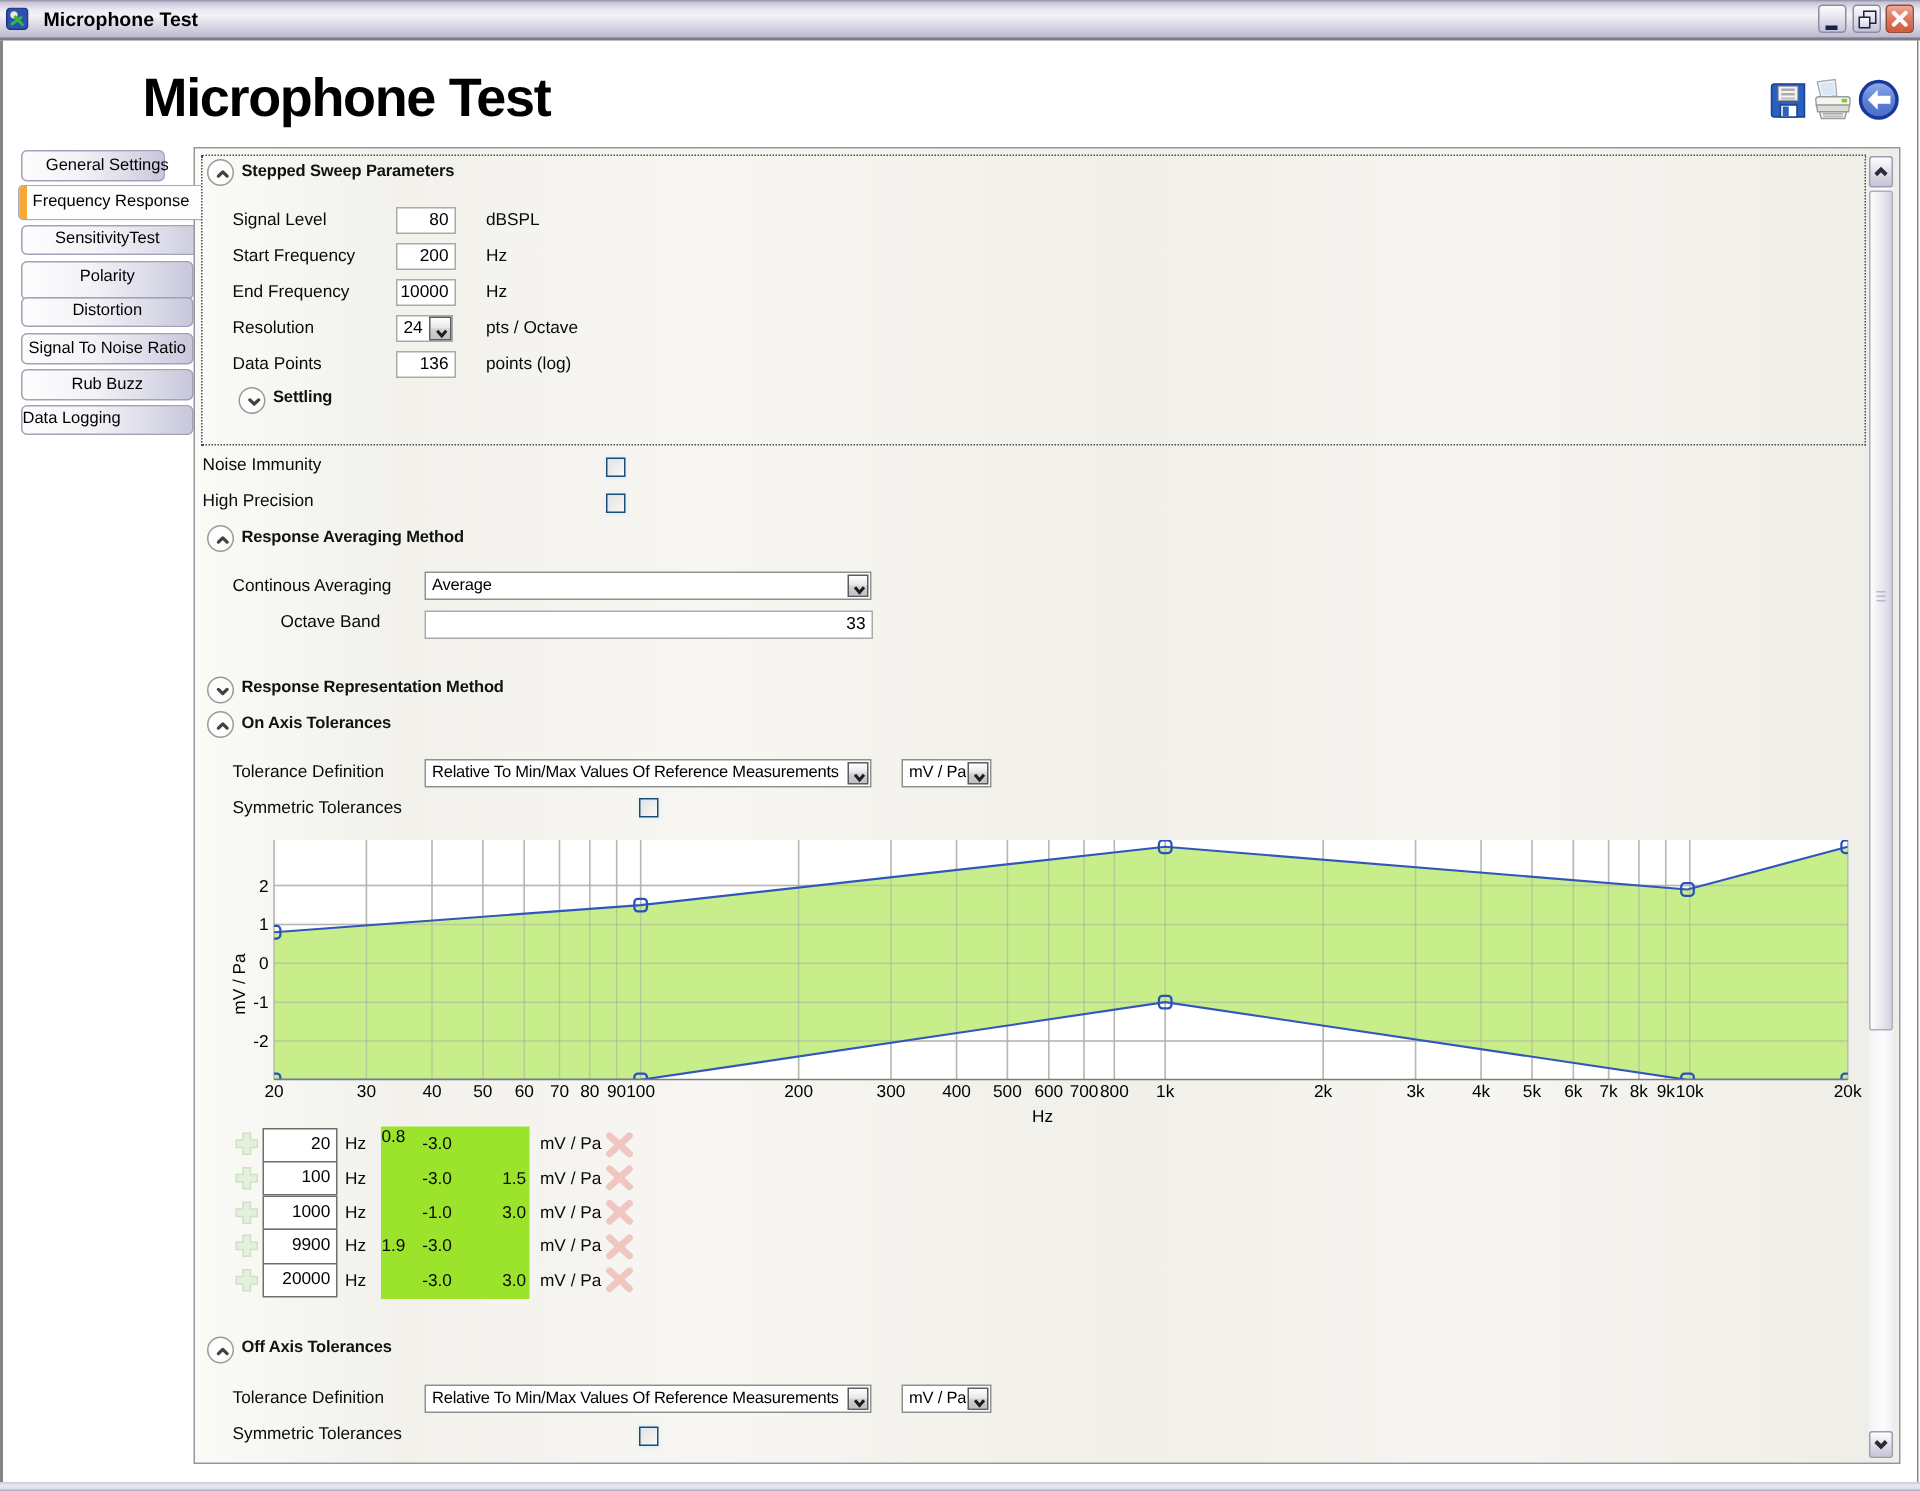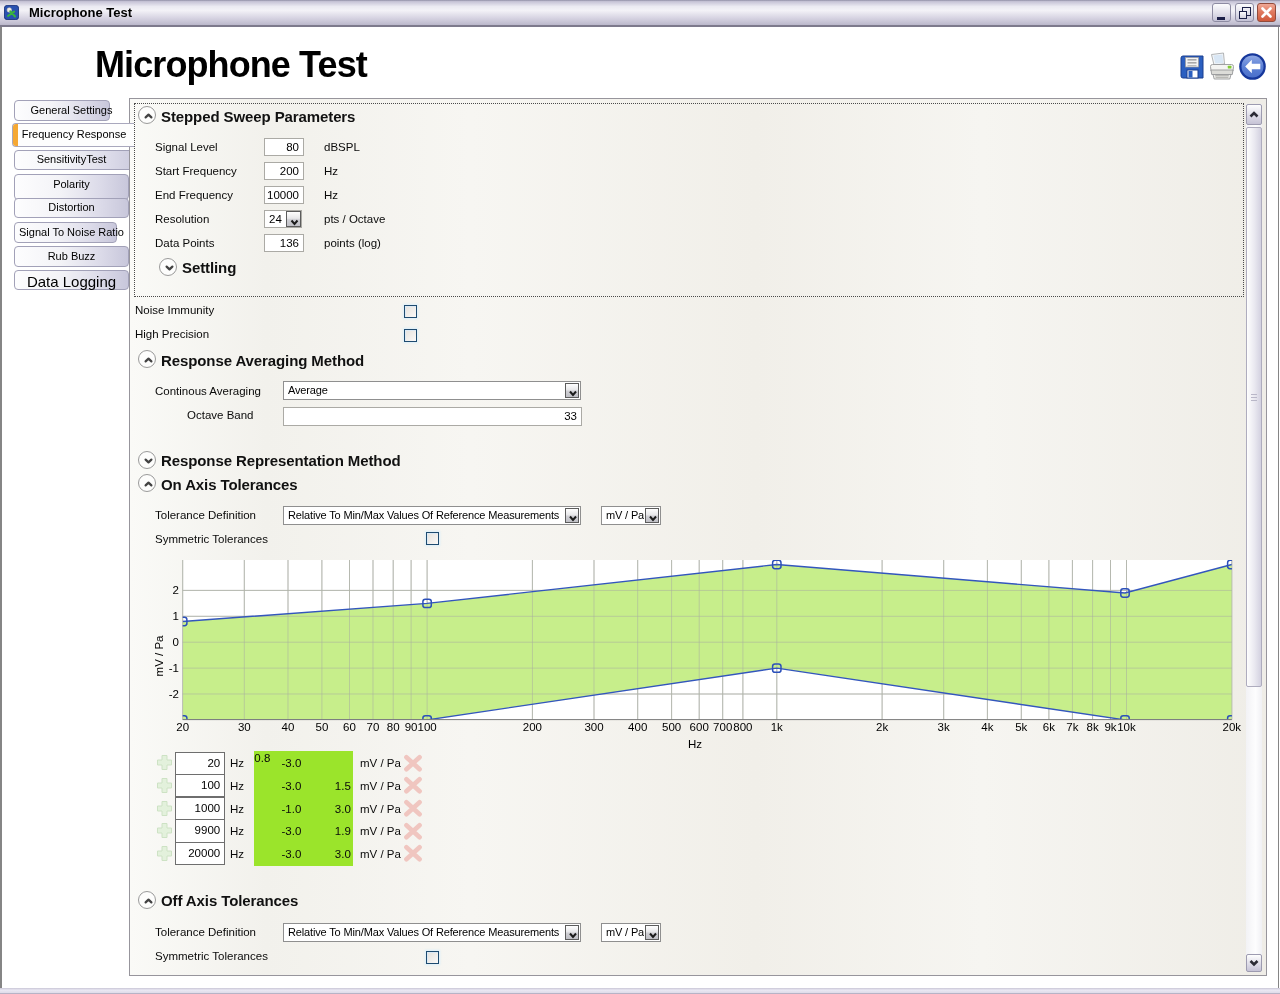--- a/index.html
+++ b/index.html
@@ -1,20 +1,20 @@
 <!DOCTYPE html>
 <html><head>
 <meta charset="utf-8">
 <style>
 html,body{margin:0;padding:0;}
 body{width:1280px;height:994px;position:relative;overflow:hidden;background:#fff;
  font-family:"Liberation Sans", sans-serif;color:#000;}
 .abs{position:absolute;}
 .lbl{position:absolute;font-size:11.5px;line-height:14px;white-space:nowrap;color:#0a0a0a;}
-.hdr{position:absolute;font-size:15px;font-weight:bold;letter-spacing:-0.1px;white-space:nowrap;color:#111;}
+.hdr{position:absolute;font-size:11px;font-weight:bold;letter-spacing:-0.1px;white-space:nowrap;color:#111;}
 .tb{position:absolute;border:1px solid #abaaa5;background:#fff;font-size:11.5px;
  text-align:right;padding:0 4px 0 0;box-sizing:border-box;}
 .exp{position:absolute;width:16px;height:16px;border:1px solid #9a9a9a;border-radius:50%;
  background:#fdfdfc;}
 .exp svg{position:absolute;left:2px;top:2px;}
 .chk{position:absolute;width:13px;height:13px;box-sizing:border-box;border:1.8px solid #1e4b70;
  background:linear-gradient(135deg,#e4e2de 0%,#efedea 50%,#faf9f8 100%);
  box-shadow:inset 0.5px 0.5px 0 0.5px #dce9f4, 0 0 2px 1px rgba(215,238,252,.85);}
 .combo{position:absolute;border:1px solid #8f8f8f;background:#fff;box-sizing:border-box;}
 .combo .tx{position:absolute;left:4px;top:2px;font-size:11px;letter-spacing:-0.15px;white-space:nowrap;overflow:hidden;}
@@ -109,34 +109,34 @@
 <div class="abs" style="left:14px;top:174.2px;width:115px;height:26px;
  border:1px solid #a2a1b8;border-radius:4px;box-sizing:border-box;
  background:linear-gradient(90deg,#fdfdfe 0%,#f3f3f7 40%,#dcdbe9 75%,#c8c7db 100%);">
  <div class="abs" style="left:0;top:2.5px;width:113px;text-align:center;font-size:11px;white-space:nowrap;">Polarity</div>
     </div>
 <div class="abs" style="left:14px;top:197.6px;width:115px;height:20.5px;
  border:1px solid #a2a1b8;border-radius:4px;box-sizing:border-box;
  background:linear-gradient(90deg,#fdfdfe 0%,#f3f3f7 40%,#dcdbe9 75%,#c8c7db 100%);">
  <div class="abs" style="left:0;top:2.5px;width:113px;text-align:center;font-size:11px;white-space:nowrap;">Distortion</div>
     </div>
-<div class="abs" style="left:14px;top:222.0px;width:103px;height:20.5px;
+<div class="abs" style="left:14px;top:222.0px;width:115px;height:20.5px;
  border:1px solid #a2a1b8;border-radius:4px;box-sizing:border-box;
  background:linear-gradient(90deg,#fdfdfe 0%,#f3f3f7 40%,#dcdbe9 75%,#c8c7db 100%);">
  <div class="abs" style="left:0;top:2.5px;width:113px;text-align:center;font-size:11px;white-space:nowrap;">Signal To Noise Ratio</div>
     </div>
 <div class="abs" style="left:14px;top:246.4px;width:115px;height:20.5px;
  border:1px solid #a2a1b8;border-radius:4px;box-sizing:border-box;
  background:linear-gradient(90deg,#fdfdfe 0%,#f3f3f7 40%,#dcdbe9 75%,#c8c7db 100%);">
  <div class="abs" style="left:0;top:2.5px;width:113px;text-align:center;font-size:11px;white-space:nowrap;">Rub Buzz</div>
     </div>
 <div class="abs" style="left:14px;top:269.8px;width:115px;height:20.5px;
  border:1px solid #a2a1b8;border-radius:4px;box-sizing:border-box;
  background:linear-gradient(90deg,#fdfdfe 0%,#f3f3f7 40%,#dcdbe9 75%,#c8c7db 100%);">
- <div class="abs" style="left:0;top:2.5px;width:113px;text-align:center;font-size:15px;white-space:nowrap;">Data Logging</div>
+ <div class="abs" style="left:0;top:2.5px;width:113px;text-align:left;font-size:11px;white-space:nowrap;">Data Logging</div>
     </div>
 </div>
 
 <div class="abs" id="panel" style="left:129px;top:98px;width:1138px;height:878px;box-sizing:border-box;
  border:1.5px solid #97959c;
  background:linear-gradient(90deg,#fafaf7 0%,#f2f1ec 12%,#f7f6f2 30%,#f1efe9 55%,#f6f5f1 75%,#efede7 100%);"></div>
 
 <div class="abs" style="left:134px;top:103px;width:1110px;height:194px;border:1px dotted #4a4a4a;box-sizing:border-box;"></div>
 
 <div id="content">
@@ -426,21 +426,21 @@
 <div class="lbl" style="left:360px;top:801.5px;">mV / Pa</div>
 <svg class="abs" style="left:402.5px;top:799.0px;" width="20" height="19" viewBox="0 0 20 19">
 <path d="M3.4 3.2 L16.6 15.2 M16.6 3.2 L3.4 15.2" stroke="#f0c6c0" stroke-width="4.6" stroke-linecap="round"></path>
     </svg>
 <svg class="abs" style="left:156px;top:822.0999999999999px;" width="17" height="17" viewBox="0 0 17 17">
 <path d="M6 1.5 L11 1.5 L11 6 L15.5 6 L15.5 11 L11 11 L11 15.5 L6 15.5 L6 11 L1.5 11 L1.5 6 L6 6 Z" fill="#e3f1dc" stroke="#cde2c4" stroke-width="1"></path>
     </svg>
 <div class="tb" style="border-color:#6e6e6e;left:175.2px;top:819.3px;width:50px;height:23.4px;padding:0 4px 0 0;text-align:right;line-height:21px;">9900</div>
 <div class="lbl" style="left:230px;top:824.0999999999999px;">Hz</div>
 <div class="lbl" style="left:254.3px;top:824.0999999999999px;width:47px;text-align:right;">-3.0</div>
-<div class="lbl" style="left:254.3px;top:824.0999999999999px;width:96.5px;text-align:right;">1.9</div>
+<div class="lbl" style="left:254.3px;top:824.0999999999999px;width:96.5px;">1.9</div>
 <div class="lbl" style="left:360px;top:824.0999999999999px;">mV / Pa</div>
 <svg class="abs" style="left:402.5px;top:821.5999999999999px;" width="20" height="19" viewBox="0 0 20 19">
 <path d="M3.4 3.2 L16.6 15.2 M16.6 3.2 L3.4 15.2" stroke="#f0c6c0" stroke-width="4.6" stroke-linecap="round"></path>
     </svg>
 <svg class="abs" style="left:156px;top:844.6999999999999px;" width="17" height="17" viewBox="0 0 17 17">
 <path d="M6 1.5 L11 1.5 L11 6 L15.5 6 L15.5 11 L11 11 L11 15.5 L6 15.5 L6 11 L1.5 11 L1.5 6 L6 6 Z" fill="#e3f1dc" stroke="#cde2c4" stroke-width="1"></path>
     </svg>
 <div class="tb" style="border-color:#6e6e6e;left:175.2px;top:841.9px;width:50px;height:23.4px;padding:0 4px 0 0;text-align:right;line-height:21px;">20000</div>
 <div class="lbl" style="left:230px;top:846.6999999999999px;">Hz</div>
 <div class="lbl" style="left:254.3px;top:846.6999999999999px;width:47px;text-align:right;">-3.0</div>

